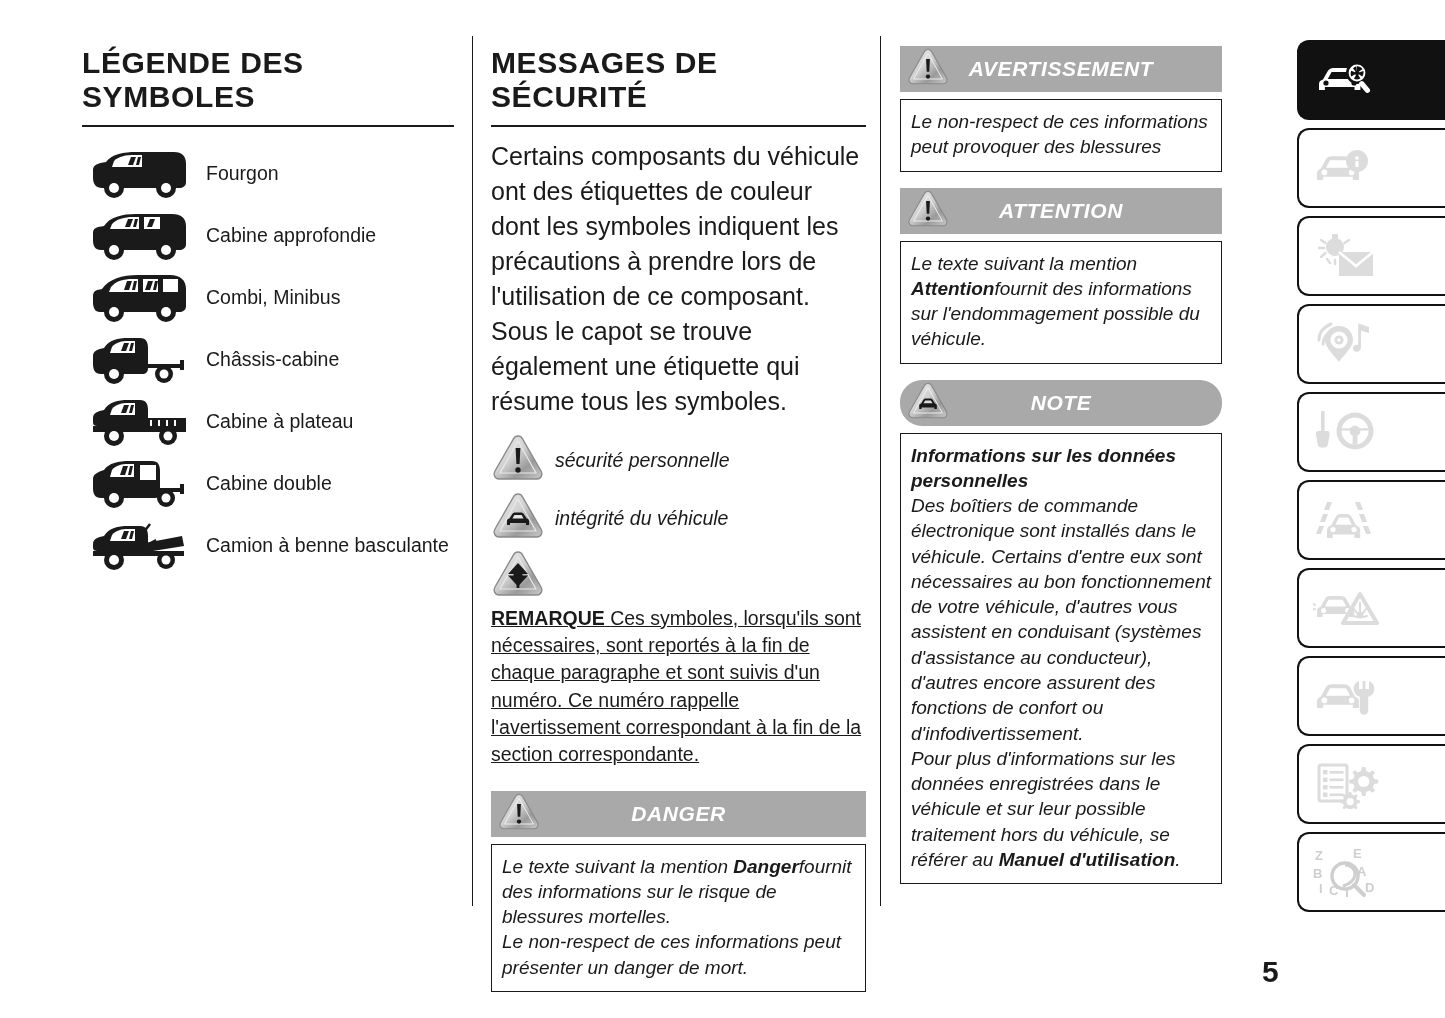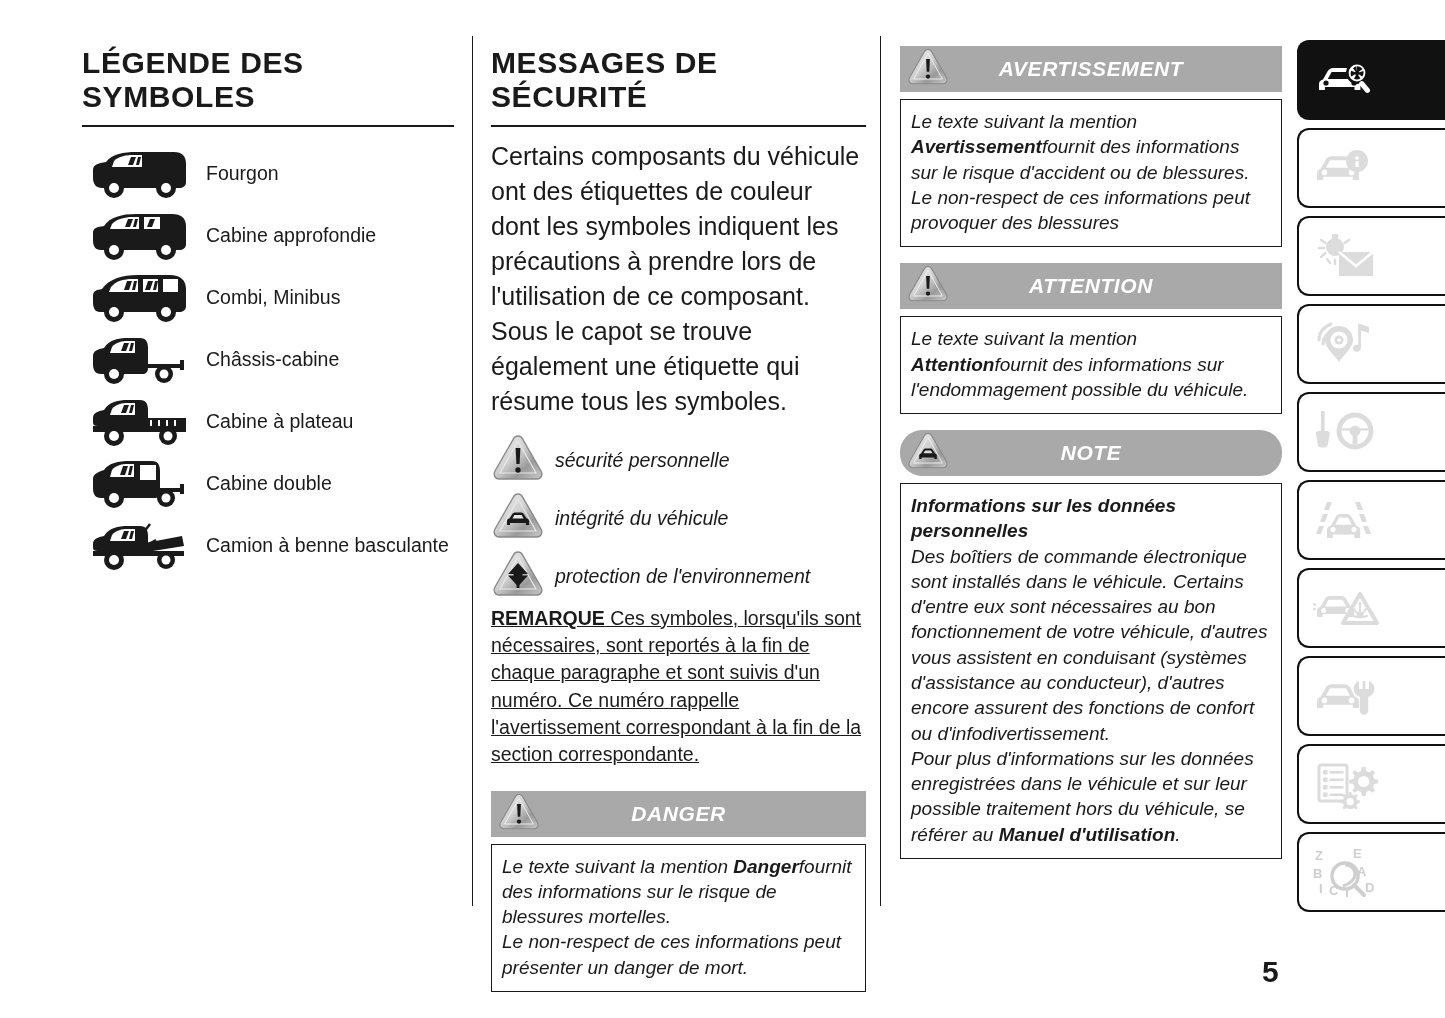--- a/index.html
+++ b/index.html
@@ -10,21 +10,21 @@
     color:#1a1a1a;
     overflow:hidden;
     position:relative;
   }
   .page{position:absolute;inset:0;}
 
   
   .col{position:absolute;top:4px;}
   #col-left{left:82px;width:372px;}
   #col-mid{left:491px;width:375px;}
-  #col-right{left:900px;width:382px;}
+  #col-right{left:900px;width:322px;}
 
   .divider{
     position:absolute;top:36px;width:1px;height:870px;background:#1a1a1a;
   }
   #div1{left:472px;}
   #div2{left:880px;}
 
   
   .section-title{
     font-size:30px;
@@ -300,21 +300,20 @@
 
     <div class="sym-line">
       <div class="tri">
         <svg width="54" height="50" viewBox="0 0 54 50">
           <path d="M27 3 C29 3 30.5 4 31.5 5.8 L50 38 C52 41.6 50 46 46 46 L8 46 C4 46 2 41.6 4 38 L22.5 5.8 C23.5 4 25 3 27 3 Z" fill="url(#gTri)" stroke="#8a8a8a" stroke-width="1.4"></path>
           <path d="M27 8 L45 40 L9 40 Z" fill="none" stroke="#e8e8e8" stroke-width="1.2"></path>
           <path fill="#1a1a1a" d="M27 14 L37 25 L31.5 25 L31.5 26.5 L37 26.5 L27 37.5 L17 26.5 L22.5 26.5 L22.5 25 L17 25 Z"></path>
           <rect x="25.6" y="24" width="2.8" height="15" fill="#1a1a1a"></rect>
         </svg>
       </div>
-      <div class="txt">protection de l'environnement</div>
     </div>
 
     <p class="inline-flow" style="margin:2px 0 0 0;text-decoration:underline;">
       <b>REMARQUE</b>
       <span>Ces symboles, lorsqu'ils sont nécessaires, sont reportés à la fin de chaque paragraphe et sont suivis d'un numéro. Ce numéro rappelle l'avertissement correspondant à la fin de la section correspondante.</span>
     </p>
 
     <div class="banner" style="margin-top:22px;">
       <span class="bico">
         <svg width="44" height="40" viewBox="0 0 54 50">
@@ -339,21 +338,20 @@
         <svg width="44" height="40" viewBox="0 0 54 50">
           <path d="M27 3 C29 3 30.5 4 31.5 5.8 L50 38 C52 41.6 50 46 46 46 L8 46 C4 46 2 41.6 4 38 L22.5 5.8 C23.5 4 25 3 27 3 Z" fill="url(#gTri)" stroke="#8a8a8a" stroke-width="1.4"></path>
           <path d="M27 8 L45 40 L9 40 Z" fill="none" stroke="#efefef" stroke-width="1.2"></path>
           <path d="M24.6 15 L29.4 15 L28.6 31 L25.4 31 Z" fill="#1a1a1a"></path>
           <circle cx="27" cy="37" r="2.7" fill="#1a1a1a"></circle>
         </svg>
       </span>
       <span class="btitle">AVERTISSEMENT</span>
     </div>
     <div class="callout">
-      <p><span>Le texte suivant la mention </span><b>Avertissement</b><span>fournit des informations sur le risque d'accident ou de blessures.</span></p>
       <p>Le non-respect de ces informations peut provoquer des blessures</p>
     </div>
 
     <div class="banner" style="margin-top:16px;">
       <span class="bico">
         <svg width="44" height="40" viewBox="0 0 54 50">
           <path d="M27 3 C29 3 30.5 4 31.5 5.8 L50 38 C52 41.6 50 46 46 46 L8 46 C4 46 2 41.6 4 38 L22.5 5.8 C23.5 4 25 3 27 3 Z" fill="url(#gTri)" stroke="#8a8a8a" stroke-width="1.4"></path>
           <path d="M27 8 L45 40 L9 40 Z" fill="none" stroke="#efefef" stroke-width="1.2"></path>
           <path d="M24.6 15 L29.4 15 L28.6 31 L25.4 31 Z" fill="#1a1a1a"></path>
           <circle cx="27" cy="37" r="2.7" fill="#1a1a1a"></circle>

